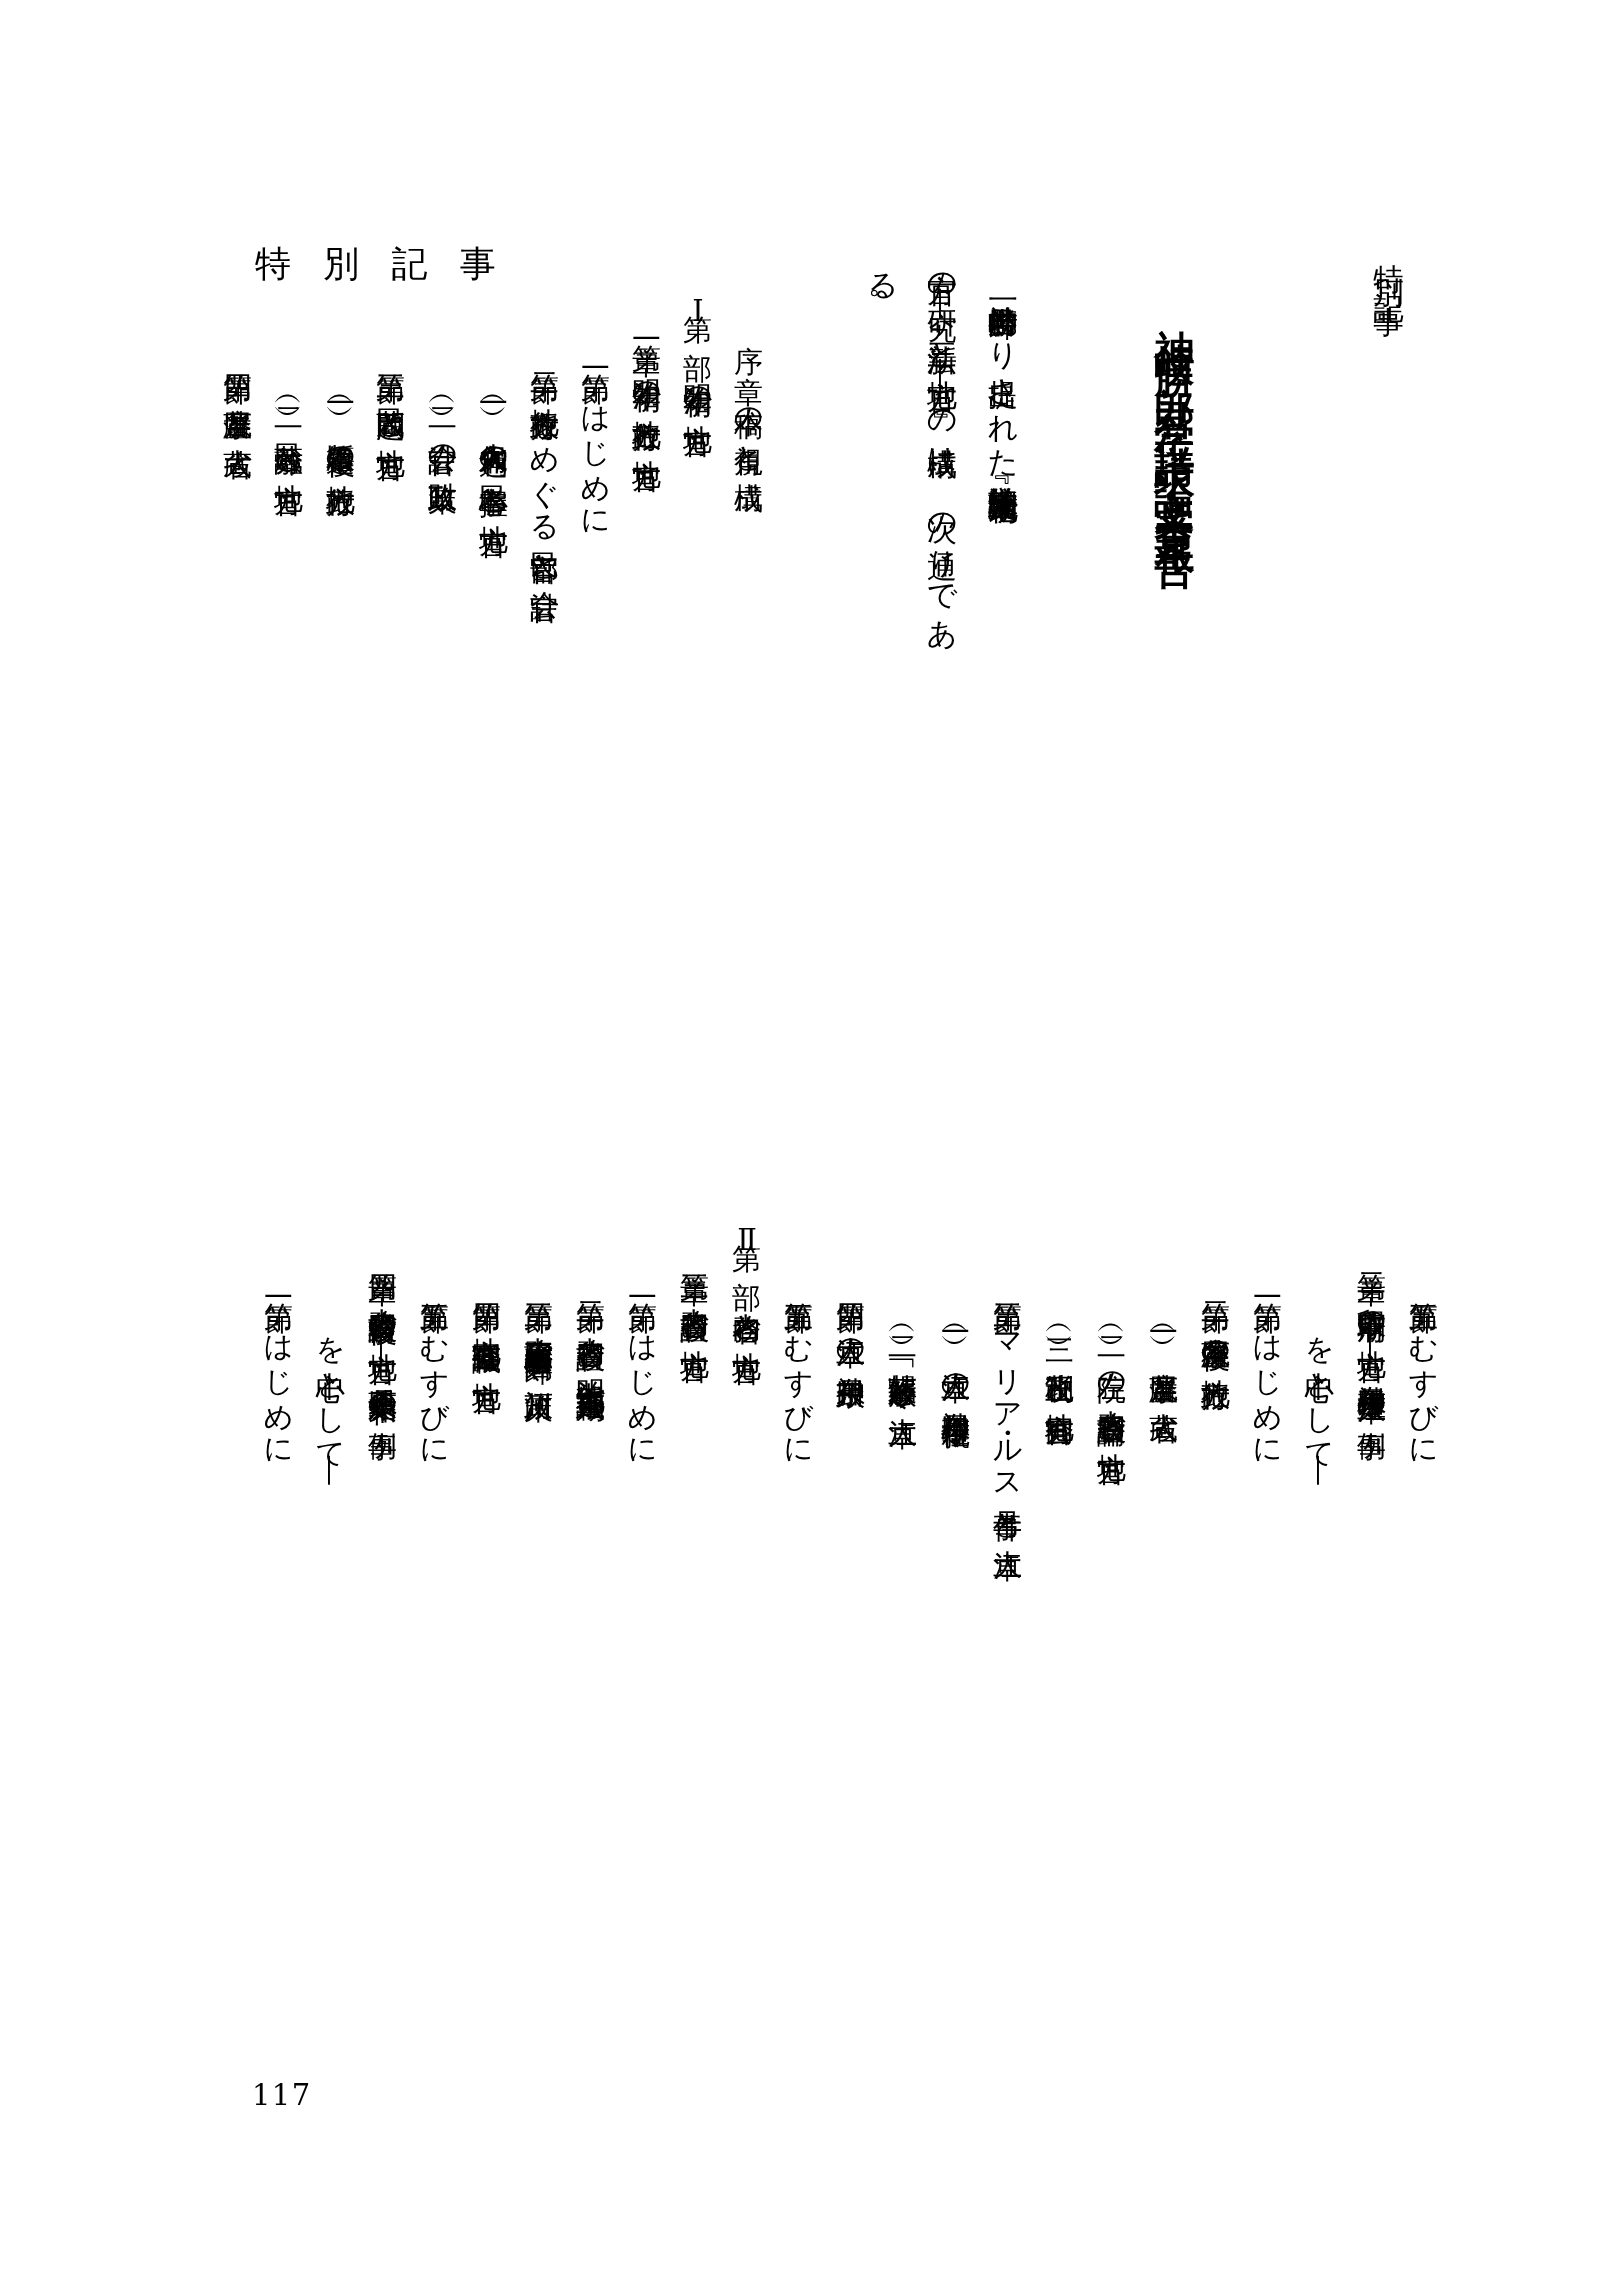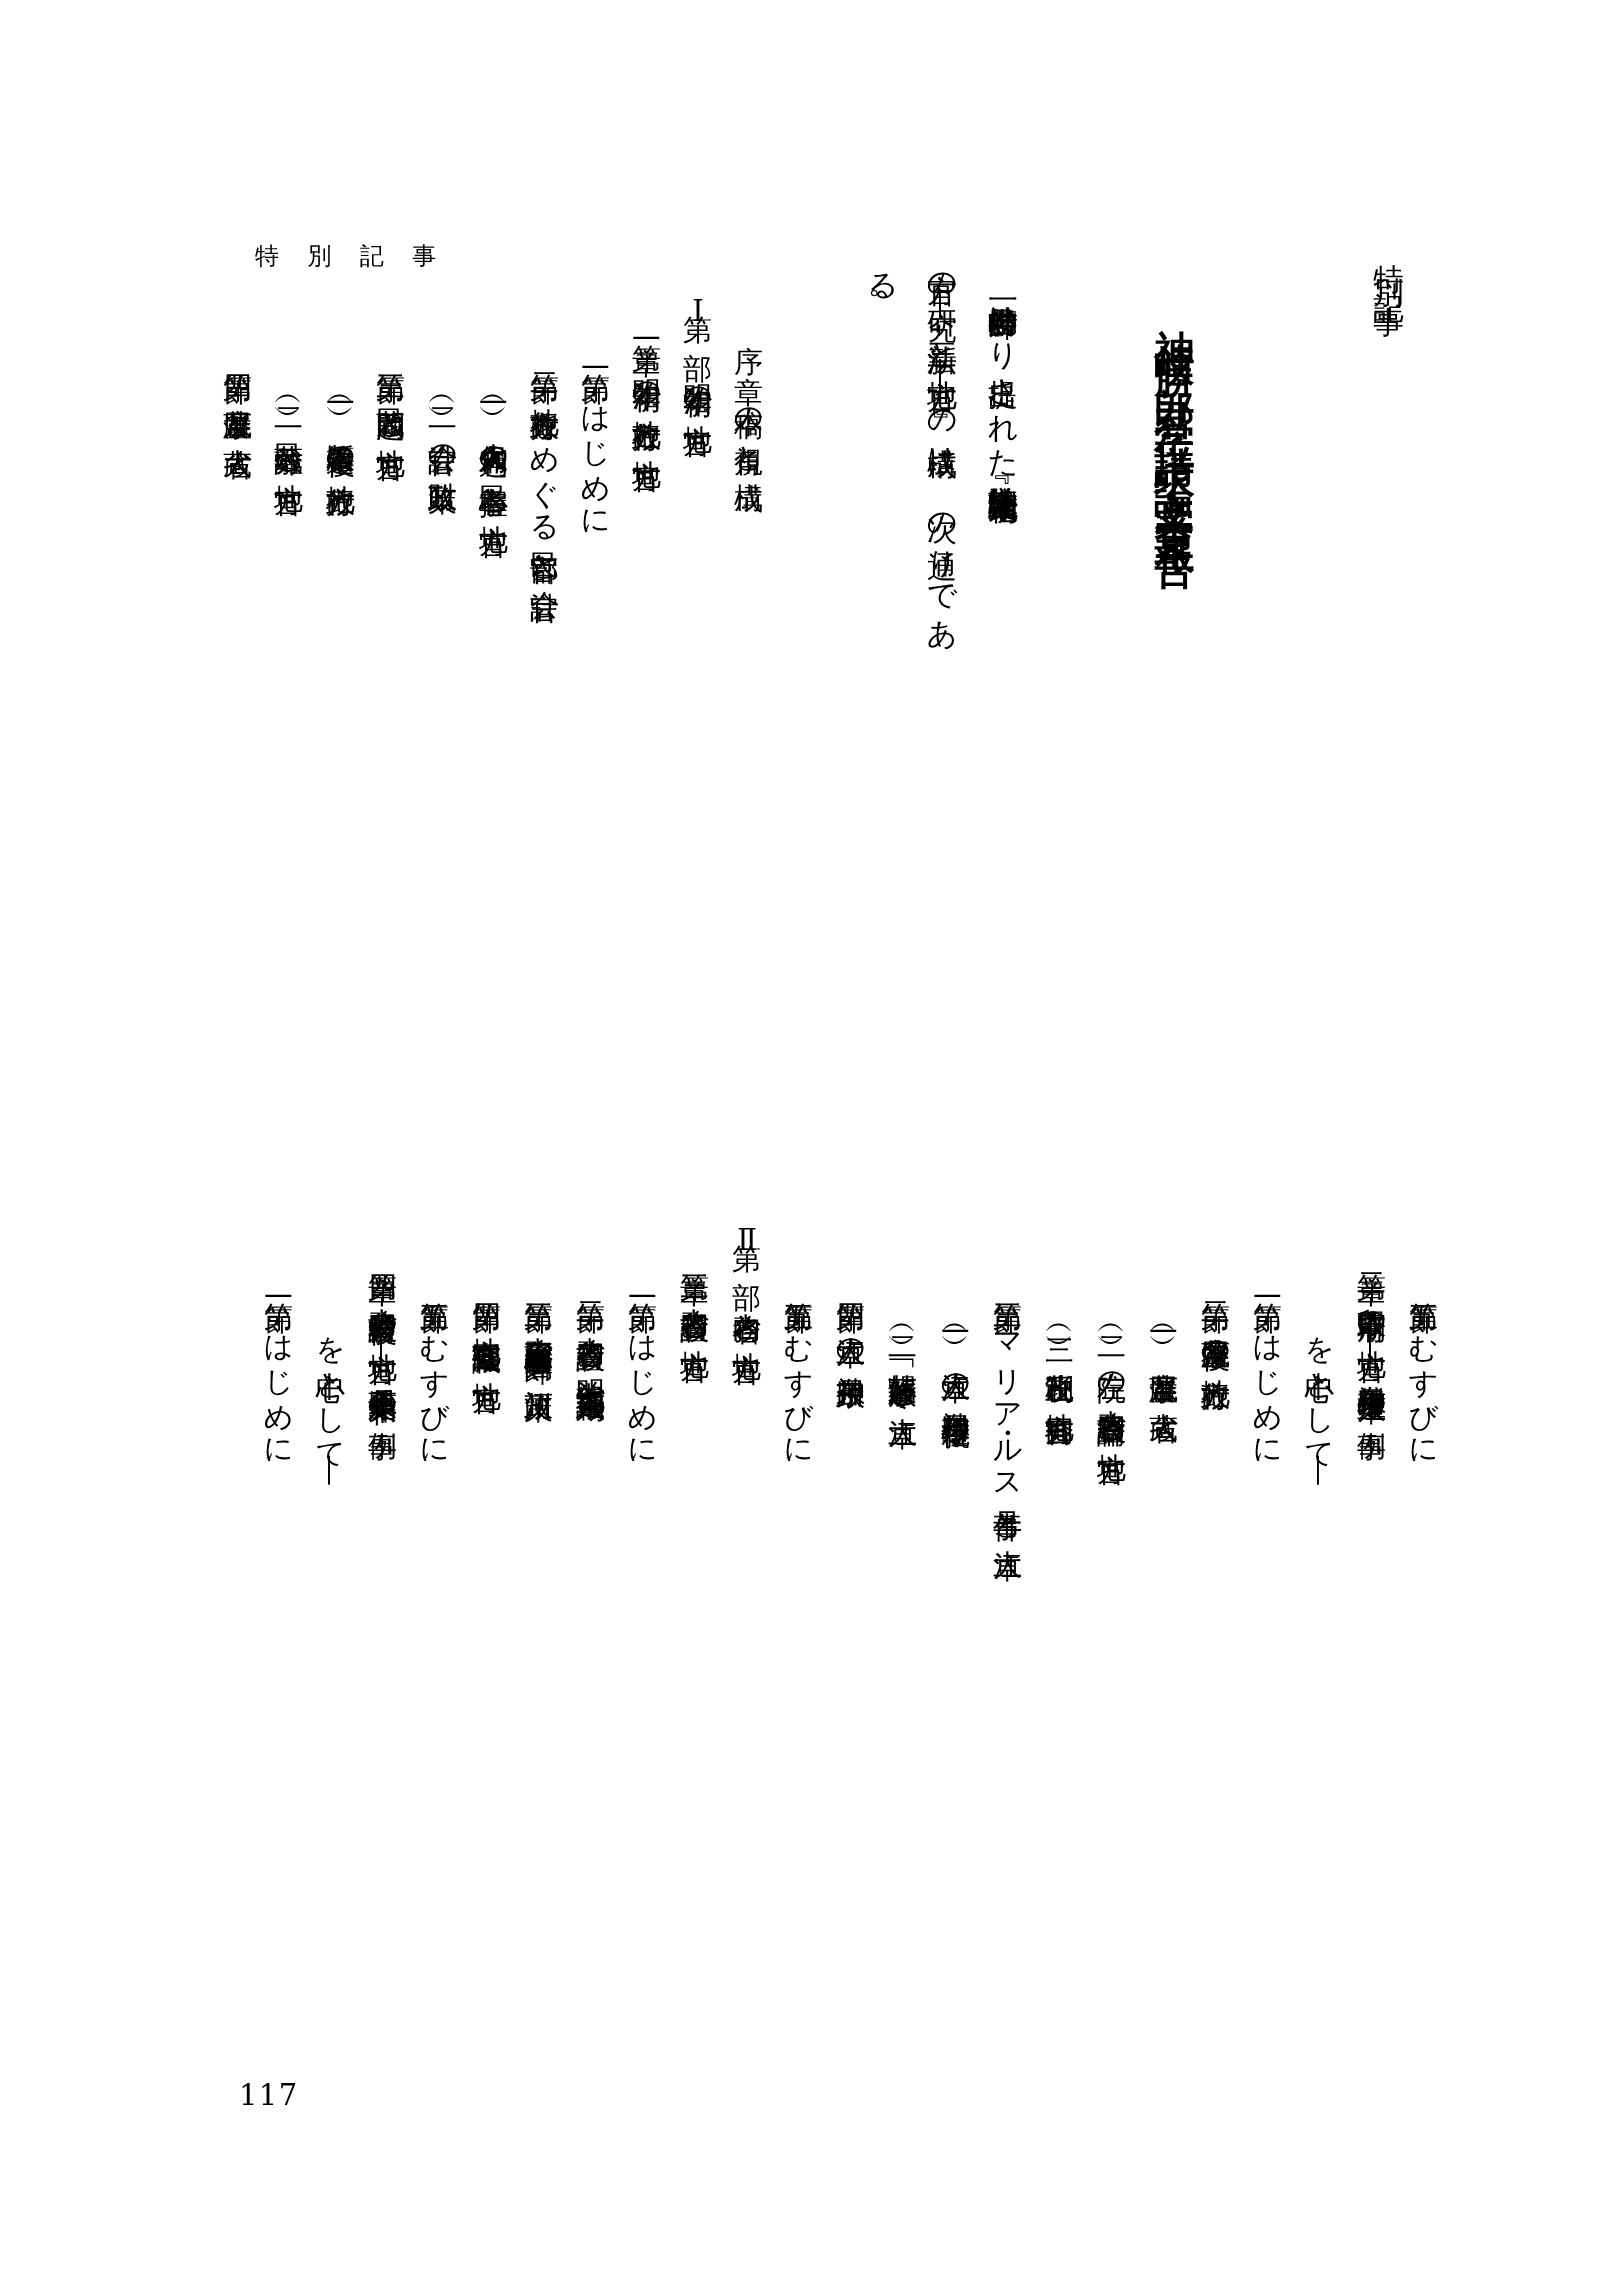--- a/index.html
+++ b/index.html
@@ -32,27 +32,27 @@
     letter-spacing:14px;
   }
   .intro-col {
     font-size:30px;
     letter-spacing:0.7px;
   }
   .toc-col { font-size:29px; letter-spacing:1.4px; }
   .header-left {
     position:absolute;
     left:255px; top:240px;
-    font-size:24px;
+    font-size:36px;
     letter-spacing:10.4px;
     white-space:nowrap;
   }
   .page-number {
     position:absolute;
-    left:239px; top:2078px;
+    left:252px; top:2078px;
     font-size:29px;
     letter-spacing:1.4px;
   }
 </style>
 </head>
 <body>
 
 <div class="page">
 
   <div class="header-left">特 別 記 事</div>

